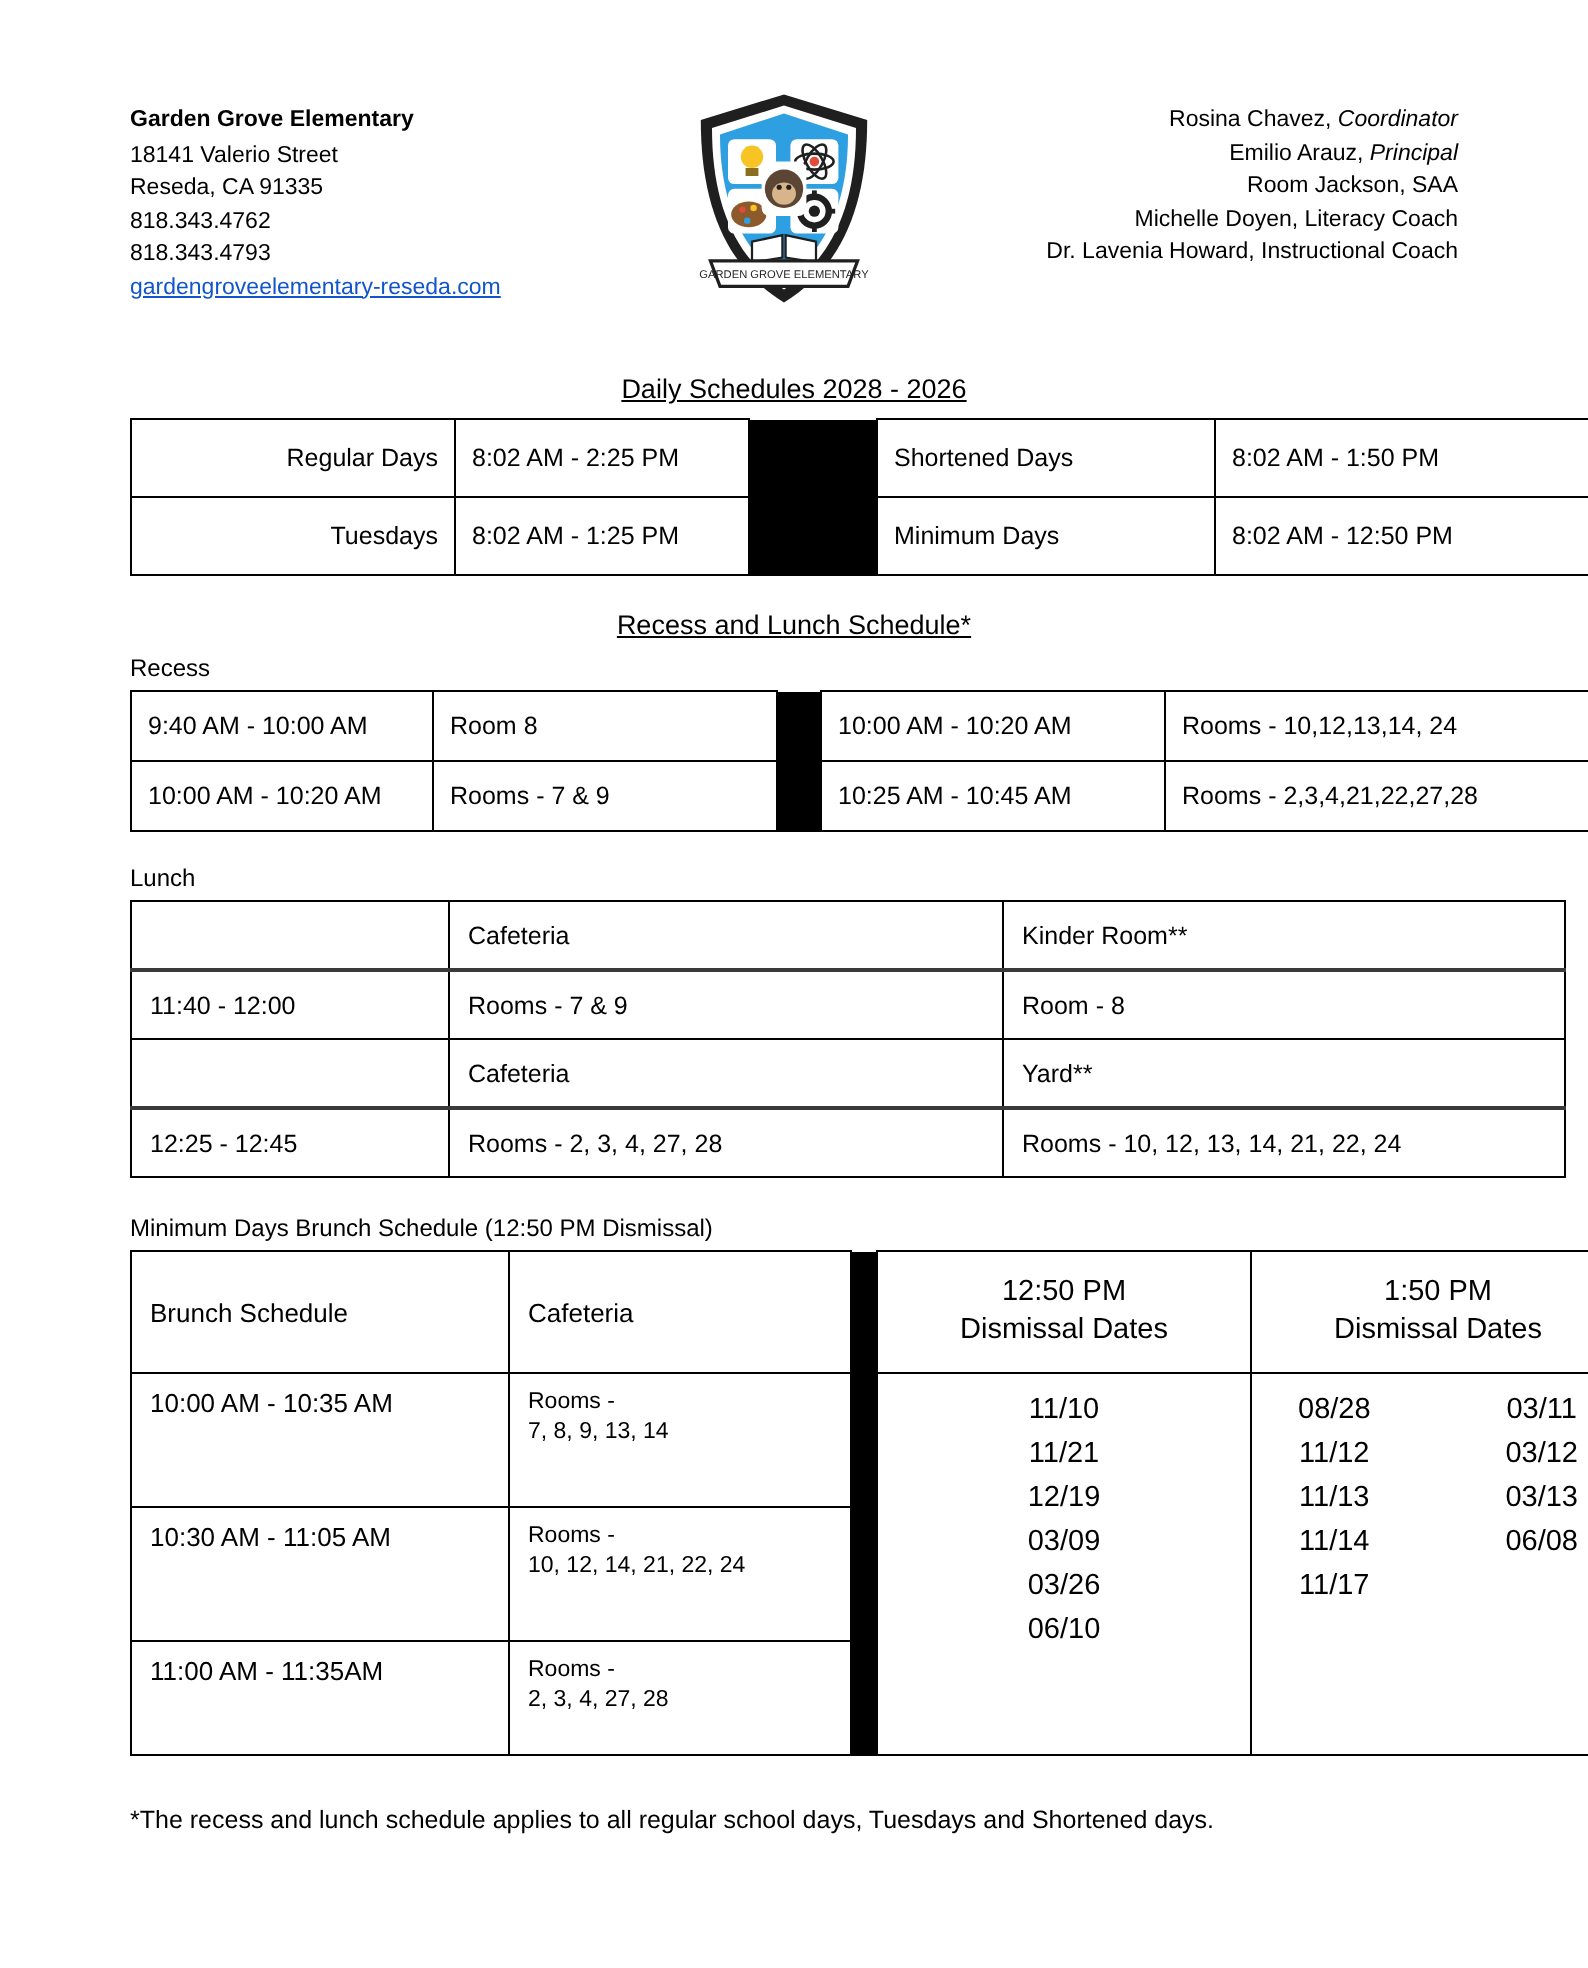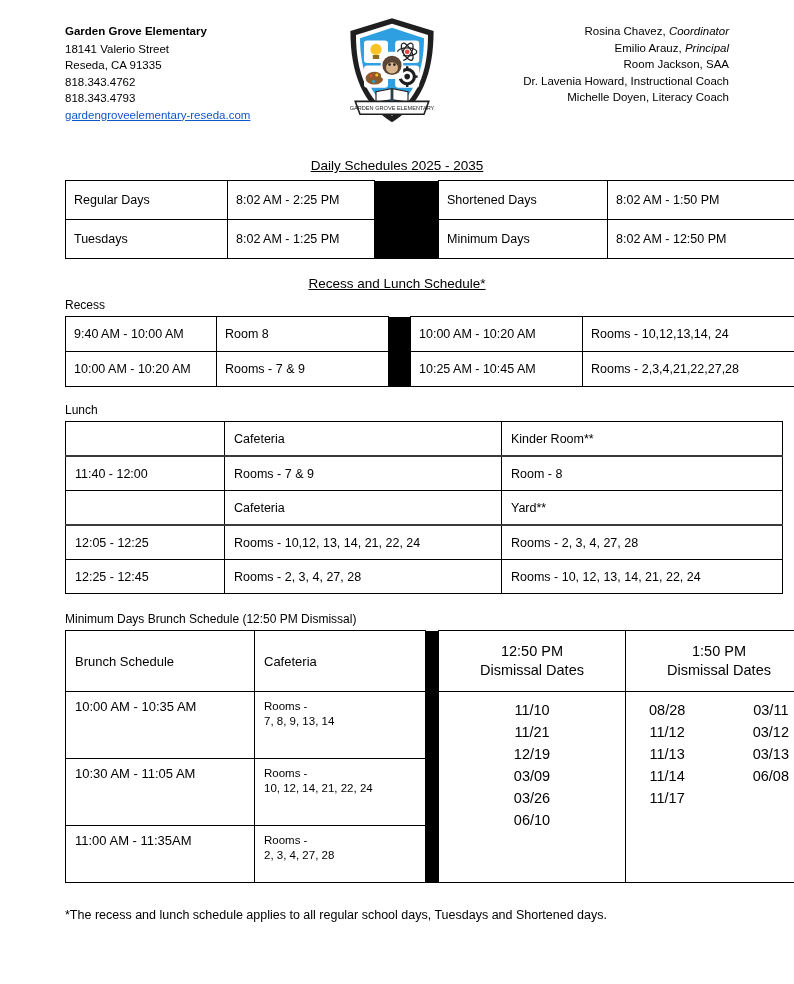--- a/index.html
+++ b/index.html
@@ -21,21 +21,21 @@
     height: 984px;
     box-sizing: border-box;
     padding: 0 65px;
   }
 
   
   .header {
     display: flex;
     align-items: flex-start;
     justify-content: space-between;
-    padding-top: 23px;
+    padding-top: 52px;
     height: 118px;
   }
   .school-block {
     width: 250px;
     font-size: 11.5px;
     line-height: 16.5px;
     color: #000;
   }
   .school-name {
     font-weight: bold;
@@ -90,21 +90,21 @@
     background: #fff;
   }
   td.blackgap {
     background: #000 !important;
     border: none !important;
     padding: 0 !important;
   }
 
   
   .daily td { height: 26px; font-size: 13px; }
-  .daily .c1 { width: 145px; }
+  .daily .c1 { width: 145px; text-align: right; }
   .daily .c2 { width: 130px; }
   .daily .cgap { width: 63px; }
   .daily .c3 { width: 152px; }
   .daily .c4 { width: 170px; }
 
   
   .recess td { height: 22px; font-size: 11.5px; padding: 5px 7px; }
   .recess .r1 { width: 134px; }
   .recess .r2 { width: 155px; }
   .recess .rgap { width: 21px; }
@@ -241,27 +241,27 @@
 
         <path d="M14 108 L106 108 L100 124 L20 124 Z" fill="#ffffff" stroke="#1f1f1f" stroke-width="2"></path>
         <text x="60" y="119" font-size="7" text-anchor="middle" fill="#1f1f1f" font-family="Liberation Sans, sans-serif">GARDEN GROVE ELEMENTARY</text>
       </svg>
     </div>
 
     <div class="staff-block">
       <div><span>Rosina Chavez,</span> <span class="role-italic">Coordinator</span></div>
       <div><span>Emilio Arauz,</span> <span class="role-italic">Principal</span></div>
       <div><span>Room Jackson, SAA</span></div>
+      <div><span>Michelle Doyen, Literacy Coach</span></div>
       <div><span>Dr. Lavenia Howard, Instructional Coach</span></div>
-      <div><span>Michelle Doyen, Literacy Coach</span></div>
     </div>
   </div>
 
   <div class="section-title">
-    <span>Daily Schedules 2025 - 2035</span>
+    <span>Daily Schedules 2028 - 2026</span>
   </div>
 
   <table class="grid daily">
     <tbody>
         <tr>
       <td class="c1">Regular Days</td>
       <td class="c2">8:02 AM - 2:25 PM</td>
       <td class="cgap blackgap" rowspan="2"></td>
       <td class="c3">Shortened Days</td>
       <td class="c4">8:02 AM - 1:50 PM</td>
@@ -310,25 +310,20 @@
     </tr>
     <tr>
       <td class="lc1">11:40 - 12:00</td>
       <td class="lc2">Rooms - 7 &amp; 9</td>
       <td class="lc3">Room - 8</td>
     </tr>
     <tr class="hdr">
       <td class="lc1"></td>
       <td class="lc2">Cafeteria</td>
       <td class="lc3">Yard**</td>
-    </tr>
-    <tr>
-      <td class="lc1">12:05 - 12:25</td>
-      <td class="lc2">Rooms - 10,12, 13, 14, 21, 22, 24</td>
-      <td class="lc3">Rooms - 2, 3, 4, 27, 28</td>
     </tr>
     <tr>
       <td class="lc1">12:25 - 12:45</td>
       <td class="lc2">Rooms - 2, 3, 4, 27, 28</td>
       <td class="lc3">Rooms - 10, 12, 13, 14, 21, 22, 24</td>
     </tr>
   </tbody>
     </table>
 
   <div class="sub-label brunch">Minimum Days Brunch Schedule (12:50 PM Dismissal)</div>

